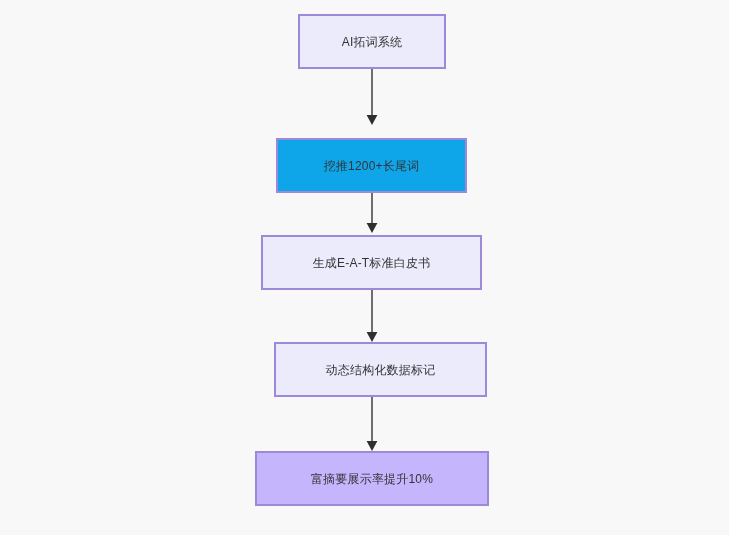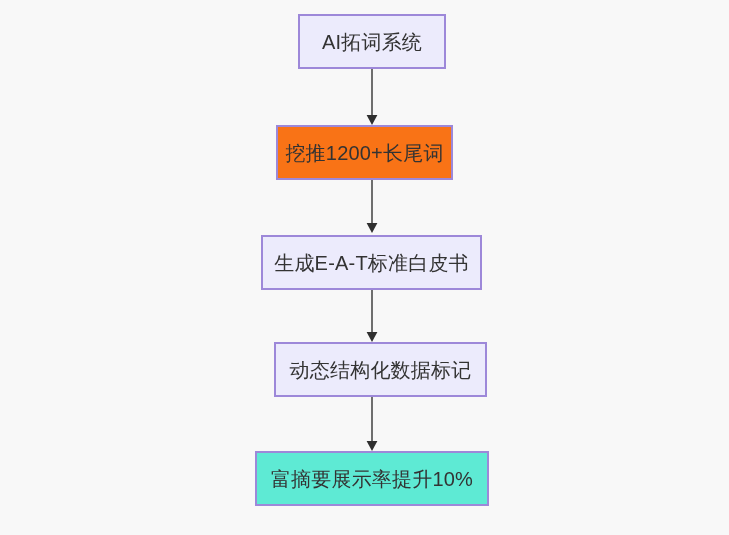--- a/index.html
+++ b/index.html
@@ -25,21 +25,21 @@
     background: #ecebfc;
     border: 2px solid #9d88d9;
     border-radius: 0;
     display: flex;
     align-items: center;
     justify-content: center;
     height: 55px;
     z-index: 2;
   }
   .node-label {
-    font-size: 20px;
+    font-size: 12px;
     line-height: 1;
     color: #333333;
     white-space: nowrap;
     letter-spacing: 0.2px;
   }
   .edge {
     position: absolute;
     z-index: 1;
     overflow: visible;
   }
@@ -87,29 +87,29 @@
     <svg width="20" height="54" viewBox="0 0 20 54" aria-hidden="true">
       <line class="edge-line" x1="10" y1="0" x2="10" y2="45" stroke="#6e6e6e"></line>
       <polygon class="edge-arrow" points="10,54 4.6,44 15.4,44" fill="#2f2f2f"></polygon>
     </svg>
   </div>
 
   <div class="node" style="left: 298px; top: 14px; width: 148px; height: 55px; background: rgb(236, 235, 252); border-color: rgb(157, 136, 217);">
     <span class="node-label" style="color: rgb(51, 51, 51);">AI拓词系统</span>
   </div>
 
-  <div class="node" style="left: 276px; top: 125px; width: 177px; height: 55px; background: #f97316; border-color: rgb(157, 136, 217);">
+  <div class="node" style="left: 276px; top: 138px; width: 191px; height: 55px; background: #0ea5e9; border-color: rgb(157, 136, 217);">
     <span class="node-label" style="color: rgb(51, 51, 51);">挖推1200+长尾词</span>
   </div>
 
   <div class="node" style="left: 261px; top: 235px; width: 221px; height: 55px; background: rgb(236, 235, 252); border-color: rgb(157, 136, 217);">
     <span class="node-label" style="color: rgb(51, 51, 51);">生成E-A-T标准白皮书</span>
   </div>
 
   <div class="node" style="left: 274px; top: 342px; width: 213px; height: 55px; background: rgb(236, 235, 252); border-color: rgb(157, 136, 217);">
     <span class="node-label" style="color: rgb(51, 51, 51);">动态结构化数据标记</span>
   </div>
 
-  <div class="node" style="left: 255px; top: 451px; width: 234px; height: 55px; background: #5eead4; border-color: rgb(157, 136, 217);">
+  <div class="node" style="left: 255px; top: 451px; width: 234px; height: 55px; background: #c4b5fd; border-color: rgb(157, 136, 217);">
     <span class="node-label" style="color: rgb(51, 51, 51);">富摘要展示率提升10%</span>
   </div>
 
 </div>
 
 </body></html>

